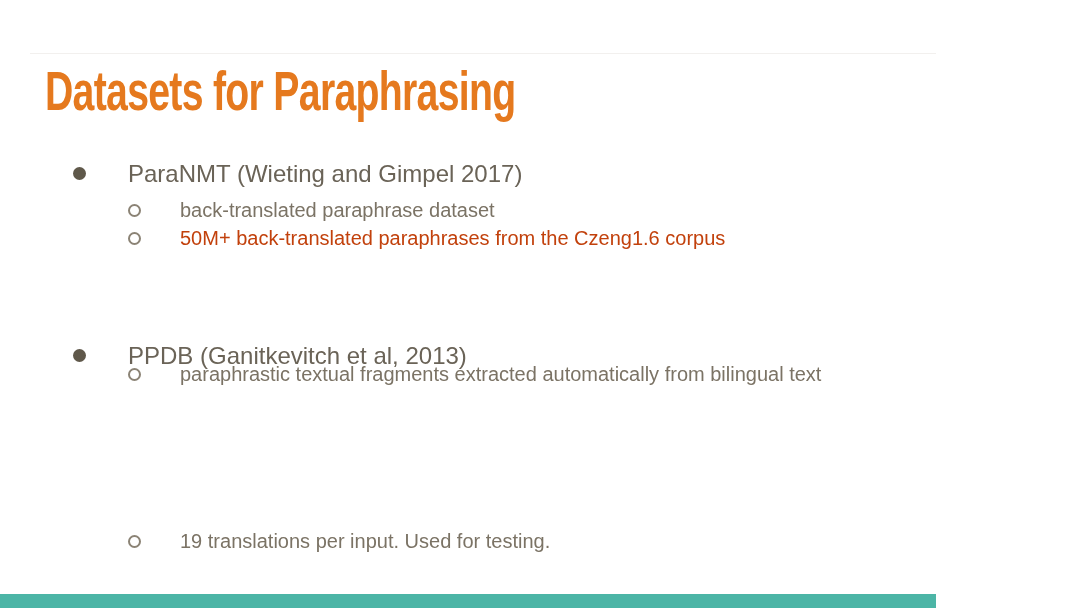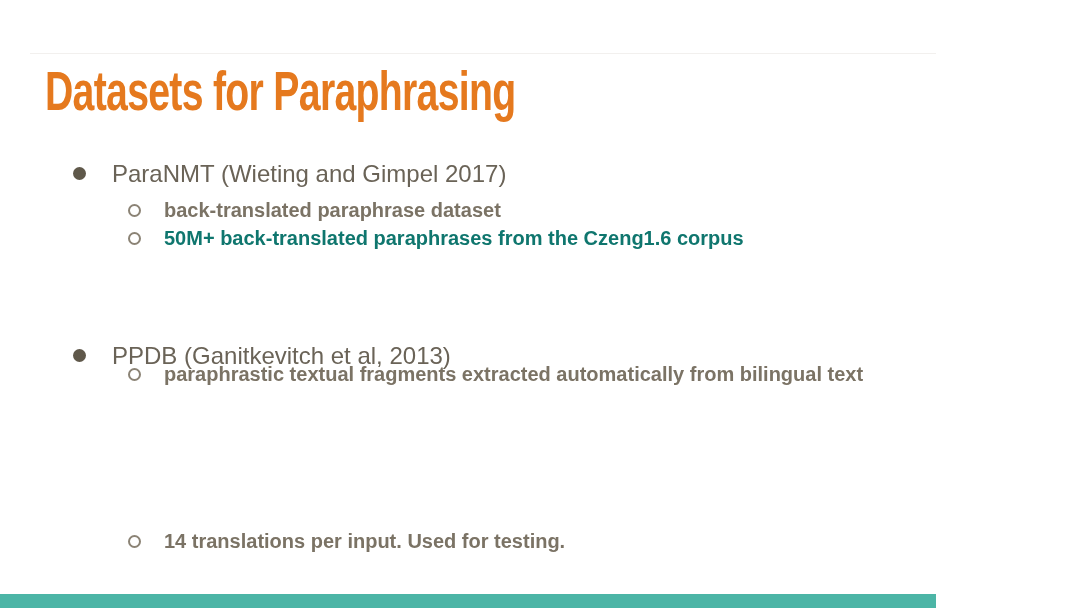--- a/index.html
+++ b/index.html
@@ -36,23 +36,24 @@
     color: #e5791e;
     transform: scaleX(0.70);
     transform-origin: left top;
     white-space: nowrap;
   }
   .bullet-row, .sub-row {
     position: absolute;
     display: flex;
     align-items: flex-start;
     white-space: nowrap;
+    gap: 16px;
   }
   .bullet-row { left: 73px; }
-  .sub-row    { left: 128px; font-weight: bold; }
+  .sub-row    { left: 128px; }
   .dot {
     flex: 0 0 auto;
     width: 13px;
     height: 13px;
     border-radius: 50%;
     background: #5f584a;
     margin-top: 9px;
   }
   .circle {
     flex: 0 0 auto;
@@ -69,21 +70,21 @@
     line-height: 32px;
     color: #6a6357;
   }
   .sub-text {
     margin-left: 23px;
     font-size: 20px;
     line-height: 28px;
     color: #7b7365;
   }
   .sub-row.emphasis .sub-text {
-    color: #0f766e;
+    color: #c2410c;
   }
   .footer-bar {
     position: absolute;
     left: 0;
     bottom: 0;
     width: 100%;
     height: 14px;
     background: #4cb5a6;
   }
 </style>
@@ -113,17 +114,17 @@
     <span class="dot"></span>
     <span class="main-text">PPDB (Ganitkevitch et al, 2013)</span>
   </div>
   <div class="sub-row" style="top:360px">
     <span class="circle"></span>
     <span class="sub-text">paraphrastic textual fragments extracted automatically from bilingual text</span>
   </div>
 
   <div class="sub-row" style="top:527px">
     <span class="circle"></span>
-    <span class="sub-text">14 translations per input. Used for testing.</span>
+    <span class="sub-text">19 translations per input. Used for testing.</span>
   </div>
 
   <div class="footer-bar" style="background: rgb(76, 181, 166);"></div>
 </div>
 
 </body></html>

